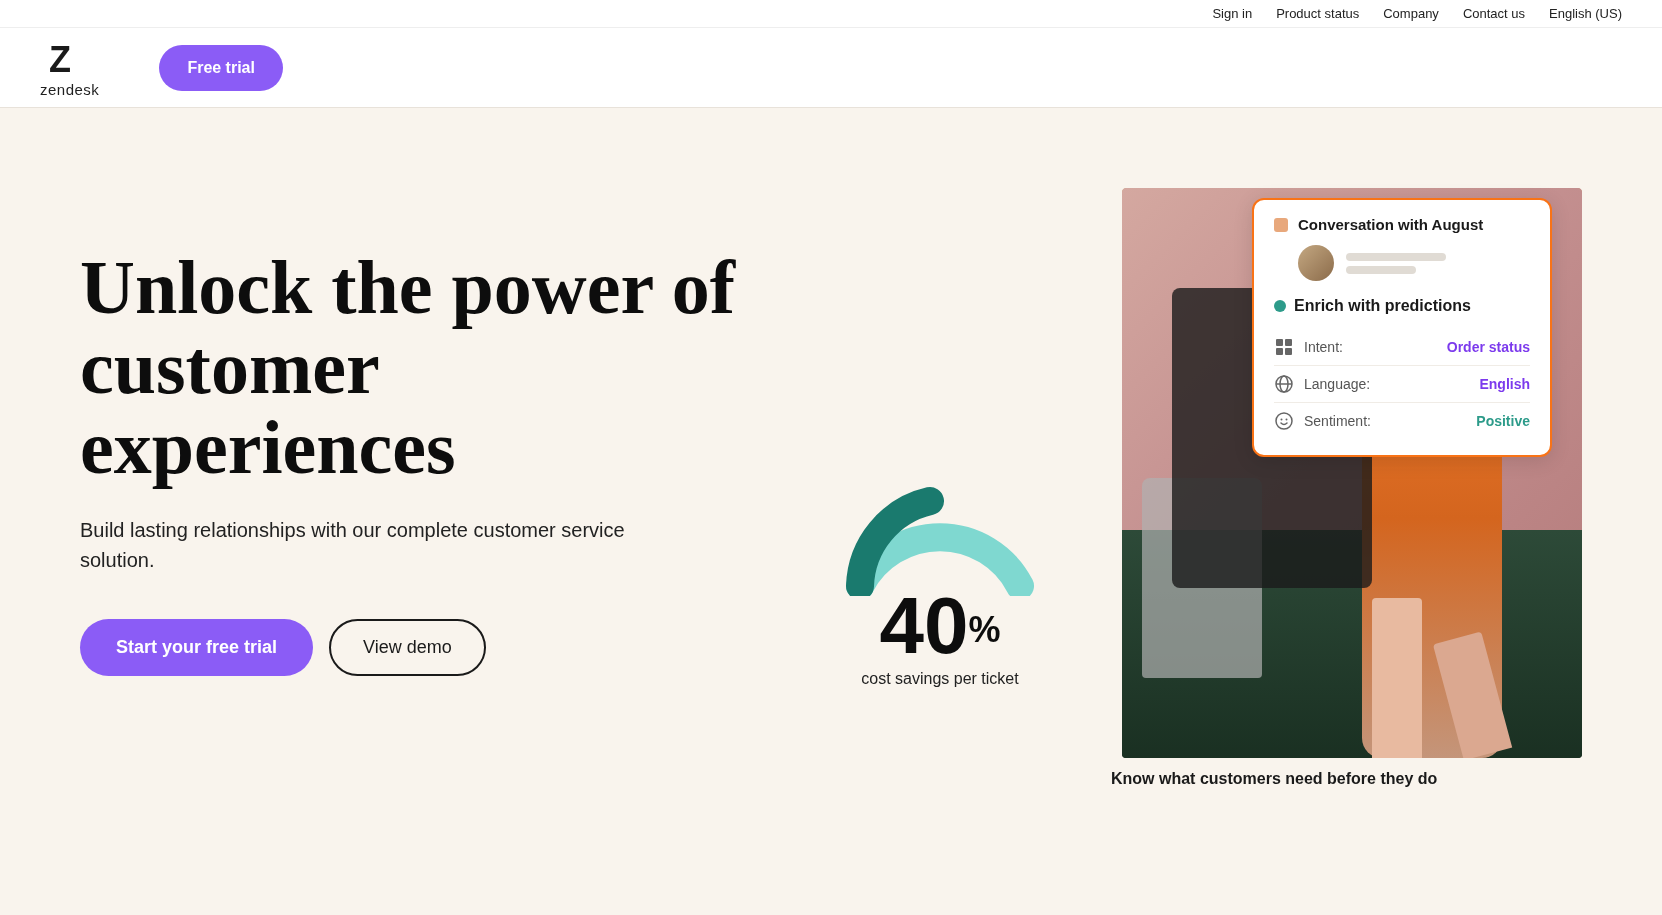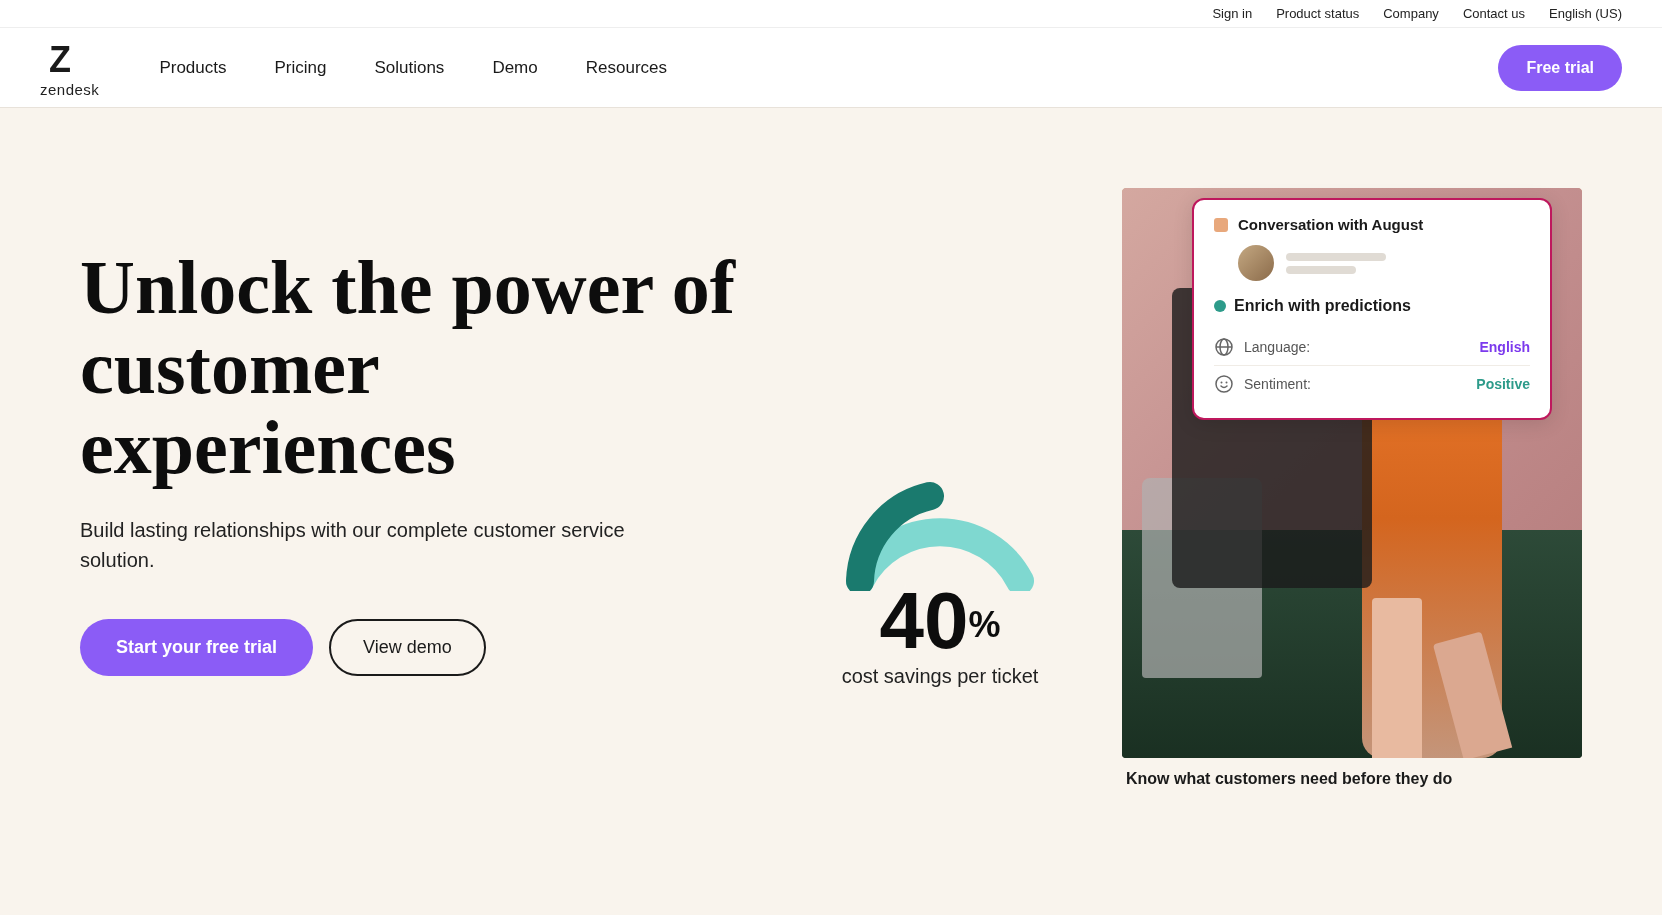--- a/index.html
+++ b/index.html
@@ -143,21 +143,21 @@
       height: 130px;
     }
     .gauge-number {
       font-size: 80px;
       font-weight: 800;
       color: #0d0d0d;
       line-height: 1;
       margin-top: -10px;
     }
     .gauge-label {
-      font-size: 20px;
+      font-size: 16px;
       color: #222;
       margin-top: 4px;
       font-weight: 500;
     }
 
     
     .hero-image-wrapper {
       position: absolute;
       right: 0;
       top: 0;
@@ -166,24 +166,24 @@
       overflow: hidden;
       border-radius: 4px;
     }
 
     
     .conversation-card {
       position: absolute;
       top: 10px;
       right: 30px;
       background: #fff;
-      border: 2px solid #be185d;
+      border: 2px solid #f97316;
       border-radius: 12px;
       padding: 16px 20px;
-      width: 360px;
+      width: 300px;
       box-shadow: 0 4px 20px rgba(0,0,0,0.12);
     }
     .card-header {
       display: flex;
       align-items: center;
       gap: 10px;
       margin-bottom: 12px;
     }
     .card-dot {
       width: 14px;
@@ -289,27 +289,20 @@
 </div>
 
 <nav>
   <div class="logo">
   <svg width="50" height="42" viewBox="0 0 50 42">
     <path d="M25 2 C25 2 12 2 12 14 L12 26 L25 40 L38 26 L38 14 C38 2 25 2 25 2Z" fill="none"></path>
     <text x="4" y="34" font-family="Arial Black,sans-serif" font-size="36" font-weight="900" fill="#1a1a1a">Z</text>
   </svg>
   <span class="logo-text">zendesk</span>
 </div>
-  <div class="nav-links">
-    <a>Products</a>
-    <a>Pricing</a>
-    <a>Solutions</a>
-    <a>Demo</a>
-    <a>Resources</a>
-  </div>
   <button class="free-trial-btn">Free trial</button>
 </nav>
 
 <section class="hero">
 
   <div class="hero-left">
     <h1 class="hero-headline">Unlock the power of customer experiences</h1>
     <p class="hero-subtext">Build lasting relationships with our complete customer service solution.</p>
     <div class="hero-buttons">
       <button class="btn-primary">Start your free trial</button>
@@ -369,20 +362,30 @@
         <div class="card-lines">
           <div class="card-line" style="width:100px"></div>
           <div class="card-line" style="width:70px"></div>
         </div>
       </div>
       <div class="card-section-title">
         <div class="green-dot"></div>
         <span class="section-label">Enrich with predictions</span>
       </div>
 
+      <div class="prediction-row">
+        <svg class="pred-icon" viewBox="0 0 20 20" fill="none">
+          <rect x="2" y="2" width="7" height="7" rx="1" fill="#666"></rect>
+          <rect x="11" y="2" width="7" height="7" rx="1" fill="#666"></rect>
+          <rect x="2" y="11" width="7" height="7" rx="1" fill="#666"></rect>
+          <rect x="11" y="11" width="7" height="7" rx="1" fill="#666"></rect>
+        </svg>
+        <span class="pred-label">Intent:</span>
+        <span class="pred-value">Order status</span>
+      </div>
       <div class="prediction-row">
         <svg class="pred-icon" viewBox="0 0 20 20" fill="none">
           <circle cx="10" cy="10" r="8" stroke="#666" stroke-width="1.5"></circle>
           <ellipse cx="10" cy="10" rx="4" ry="8" stroke="#666" stroke-width="1.5"></ellipse>
           <line x1="2" y1="10" x2="18" y2="10" stroke="#666" stroke-width="1.5"></line>
         </svg>
         <span class="pred-label">Language:</span>
         <span class="pred-value">English</span>
       </div>
       <div class="prediction-row">
@@ -390,16 +393,16 @@
           <circle cx="10" cy="10" r="8" stroke="#666" stroke-width="1.5"></circle>
           <path d="M7 12 Q10 15 13 12" stroke="#666" stroke-width="1.5" stroke-linecap="round" fill="none"></path>
           <circle cx="7.5" cy="8.5" r="1" fill="#666"></circle>
           <circle cx="12.5" cy="8.5" r="1" fill="#666"></circle>
         </svg>
         <span class="pred-label">Sentiment:</span>
         <span class="pred-value green">Positive</span>
       </div>
     </div>
 
-    <div class="hero-caption" style="position:absolute;bottom:-10px;right:0;width:460px;font-size:16px;font-weight:600;color:#1a1a1a;padding:10px 4px;">Know what customers need before they do</div>
+    <div class="hero-caption" style="position:absolute;bottom:-10px;right:15px;width:460px;font-size:16px;font-weight:600;color:#1a1a1a;padding:10px 4px;">Know what customers need before they do</div>
 
   </div>
 </section>
 
 </body></html>

